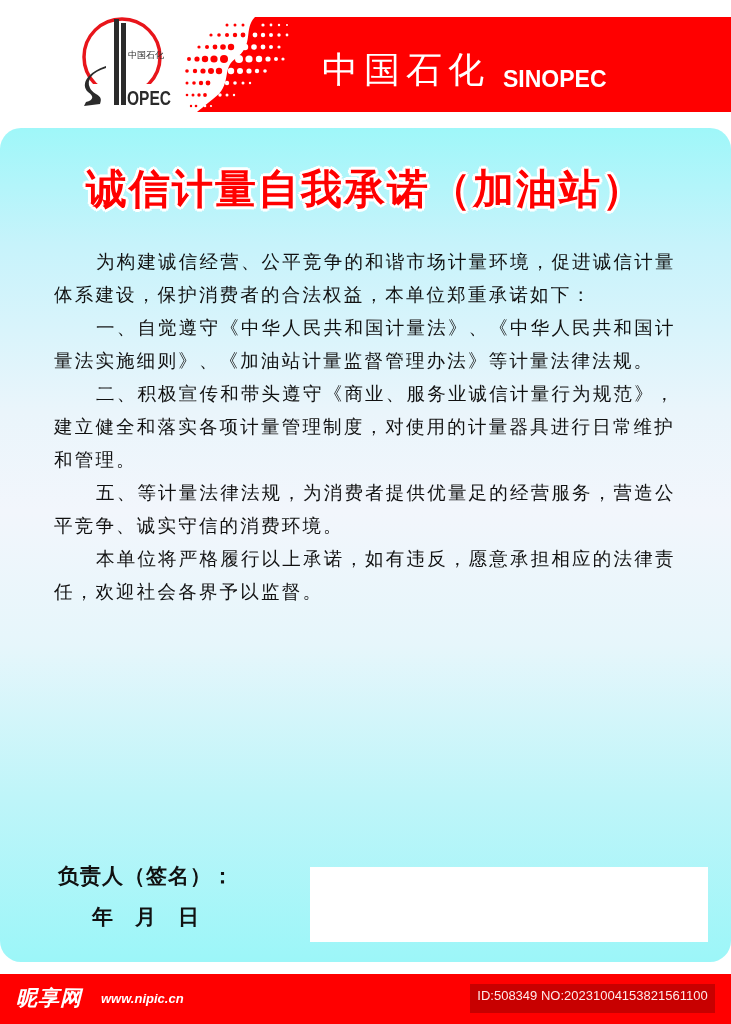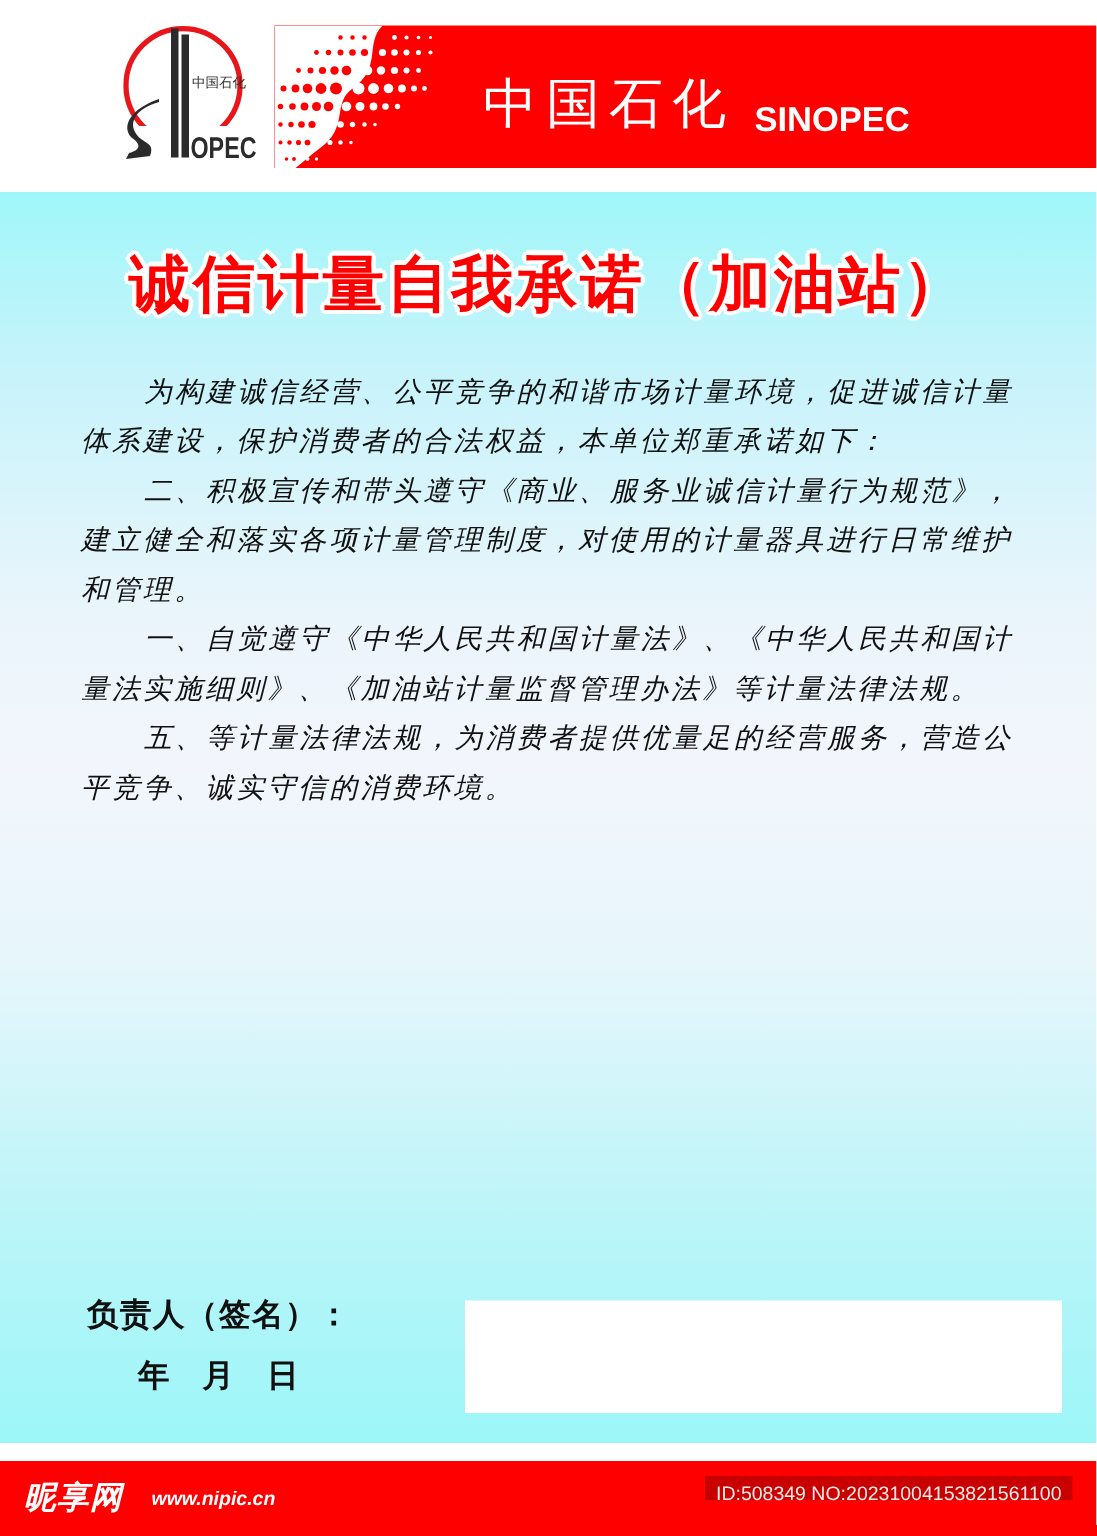--- a/index.html
+++ b/index.html
@@ -19,37 +19,38 @@
   .brand-en {
     position: absolute; left: 320px; top: 49px;
     font-family: "Liberation Sans", sans-serif; font-weight: bold;
     font-size: 23px; line-height: 26px; color: #ffffff;
   }
 
   
   .poster {
     position: absolute; left: 0; top: 128px; width: 731px; height: 834px;
     background: linear-gradient(180deg, #9ff7f9 0%, #c7f3fb 14%, #eaf5fb 34%, #f2f6fc 46%, #e6f6fb 62%, #bff5f9 80%, #9cf6f8 100%);
+    border-radius: 21px;
   }
   .title {
     position: absolute; left: 0; top: 34px; width: 731px; text-align: center;
     font-family: "DejaVu Sans", sans-serif; font-weight: bold;
     font-size: 41px; line-height: 54px; color: #ff0000; letter-spacing: 2px;
     -webkit-text-stroke: 0px;
     text-shadow:
       2px 0 0 #fff, -2px 0 0 #fff, 0 2px 0 #fff, 0 -2px 0 #fff,
       2px 2px 0 #fff, -2px -2px 0 #fff, 2px -2px 0 #fff, -2px 2px 0 #fff,
       3px 0 0 #fff, -3px 0 0 #fff, 0 3px 0 #fff, 0 -3px 0 #fff;
   }
   .content {
     position: absolute; left: 54px; top: 117px; width: 636px;
     font-family: "DejaVu Sans", sans-serif;
     font-size: 18.5px; line-height: 33px; color: #111111; letter-spacing: 2.2px;
   }
-  .content p { text-indent: 42px; margin: 0; font-style: italic; }
+  .content p { text-indent: 42px; margin: 0; }
 
   .sign-label {
     position: absolute; left: 58px; top: 734px;
     font-family: "DejaVu Sans", sans-serif; font-weight: bold;
     font-size: 21px; line-height: 28px; color: #111111; letter-spacing: 1px; text-align: right;
   }
   .date-label {
     position: absolute; left: 92px; top: 775px;
     font-family: "DejaVu Sans", sans-serif; font-weight: bold;
     font-size: 21px; line-height: 28px; color: #111111; word-spacing: 12px;
@@ -67,21 +68,21 @@
     position: absolute; left: 16px; top: 11px;
     font-family: "DejaVu Sans", sans-serif; font-weight: bold; font-style: italic;
     font-size: 21px; line-height: 26px; color: #ffffff; letter-spacing: 1px;
   }
   .wm-url {
     position: absolute; left: 101px; top: 14px;
     font-family: "Liberation Sans", sans-serif; font-weight: bold; font-style: italic;
     font-size: 13px; line-height: 22px; color: #ffffff;
   }
   .wm-id {
-    position: absolute; left: 470px; top: 10px; width: 245px; height: 16px;
+    position: absolute; left: 470px; top: 10px; width: 245px; height: 29px;
     background: #c80000; color: #ffe9e9;
     font-family: "Liberation Sans", sans-serif; font-size: 13px; line-height: 23px;
     text-align: center; letter-spacing: 0px;
   }
 </style>
 </head>
 <body>
 
 <div class="header">
   <div class="logo">
@@ -185,23 +186,24 @@
     <div class="brand-cn">中国石化</div>
     <div class="brand-en">SINOPEC</div>
   </div>
 </div>
 
 <div class="poster">
   <h1 class="title">诚信计量自我承诺（加油站）</h1>
 
   <div class="content">
     <p>为构建诚信经营、公平竞争的和谐市场计量环境，促进诚信计量体系建设，保护消费者的合法权益，本单位郑重承诺如下：</p>
+    <p>一、自觉遵守《中华人民共和国计量法》、《中华人民共和国计量法实施细则》、《加油站计量监督管理办法》等计量法律法规。</p>
     <p>二、积极宣传和带头遵守《商业、服务业诚信计量行为规范》，建立健全和落实各项计量管理制度，对使用的计量器具进行日常维护和管理。</p>
-    <p>一、自觉遵守《中华人民共和国计量法》、《中华人民共和国计量法实施细则》、《加油站计量监督管理办法》等计量法律法规。</p>
     <p>五、等计量法律法规，为消费者提供优量足的经营服务，营造公平竞争、诚实守信的消费环境。</p>
+    <p>本单位将严格履行以上承诺，如有违反，愿意承担相应的法律责任，欢迎社会各界予以监督。</p>
   </div>
 
   <div class="sign-label">负责人（签名）：</div>
   <div class="date-label">
     <span>年</span><span>月</span><span style="margin-right:0">日</span>
   </div>
   <div class="sign-box"></div>
 </div>
 
 <div class="footer-gap"></div>

